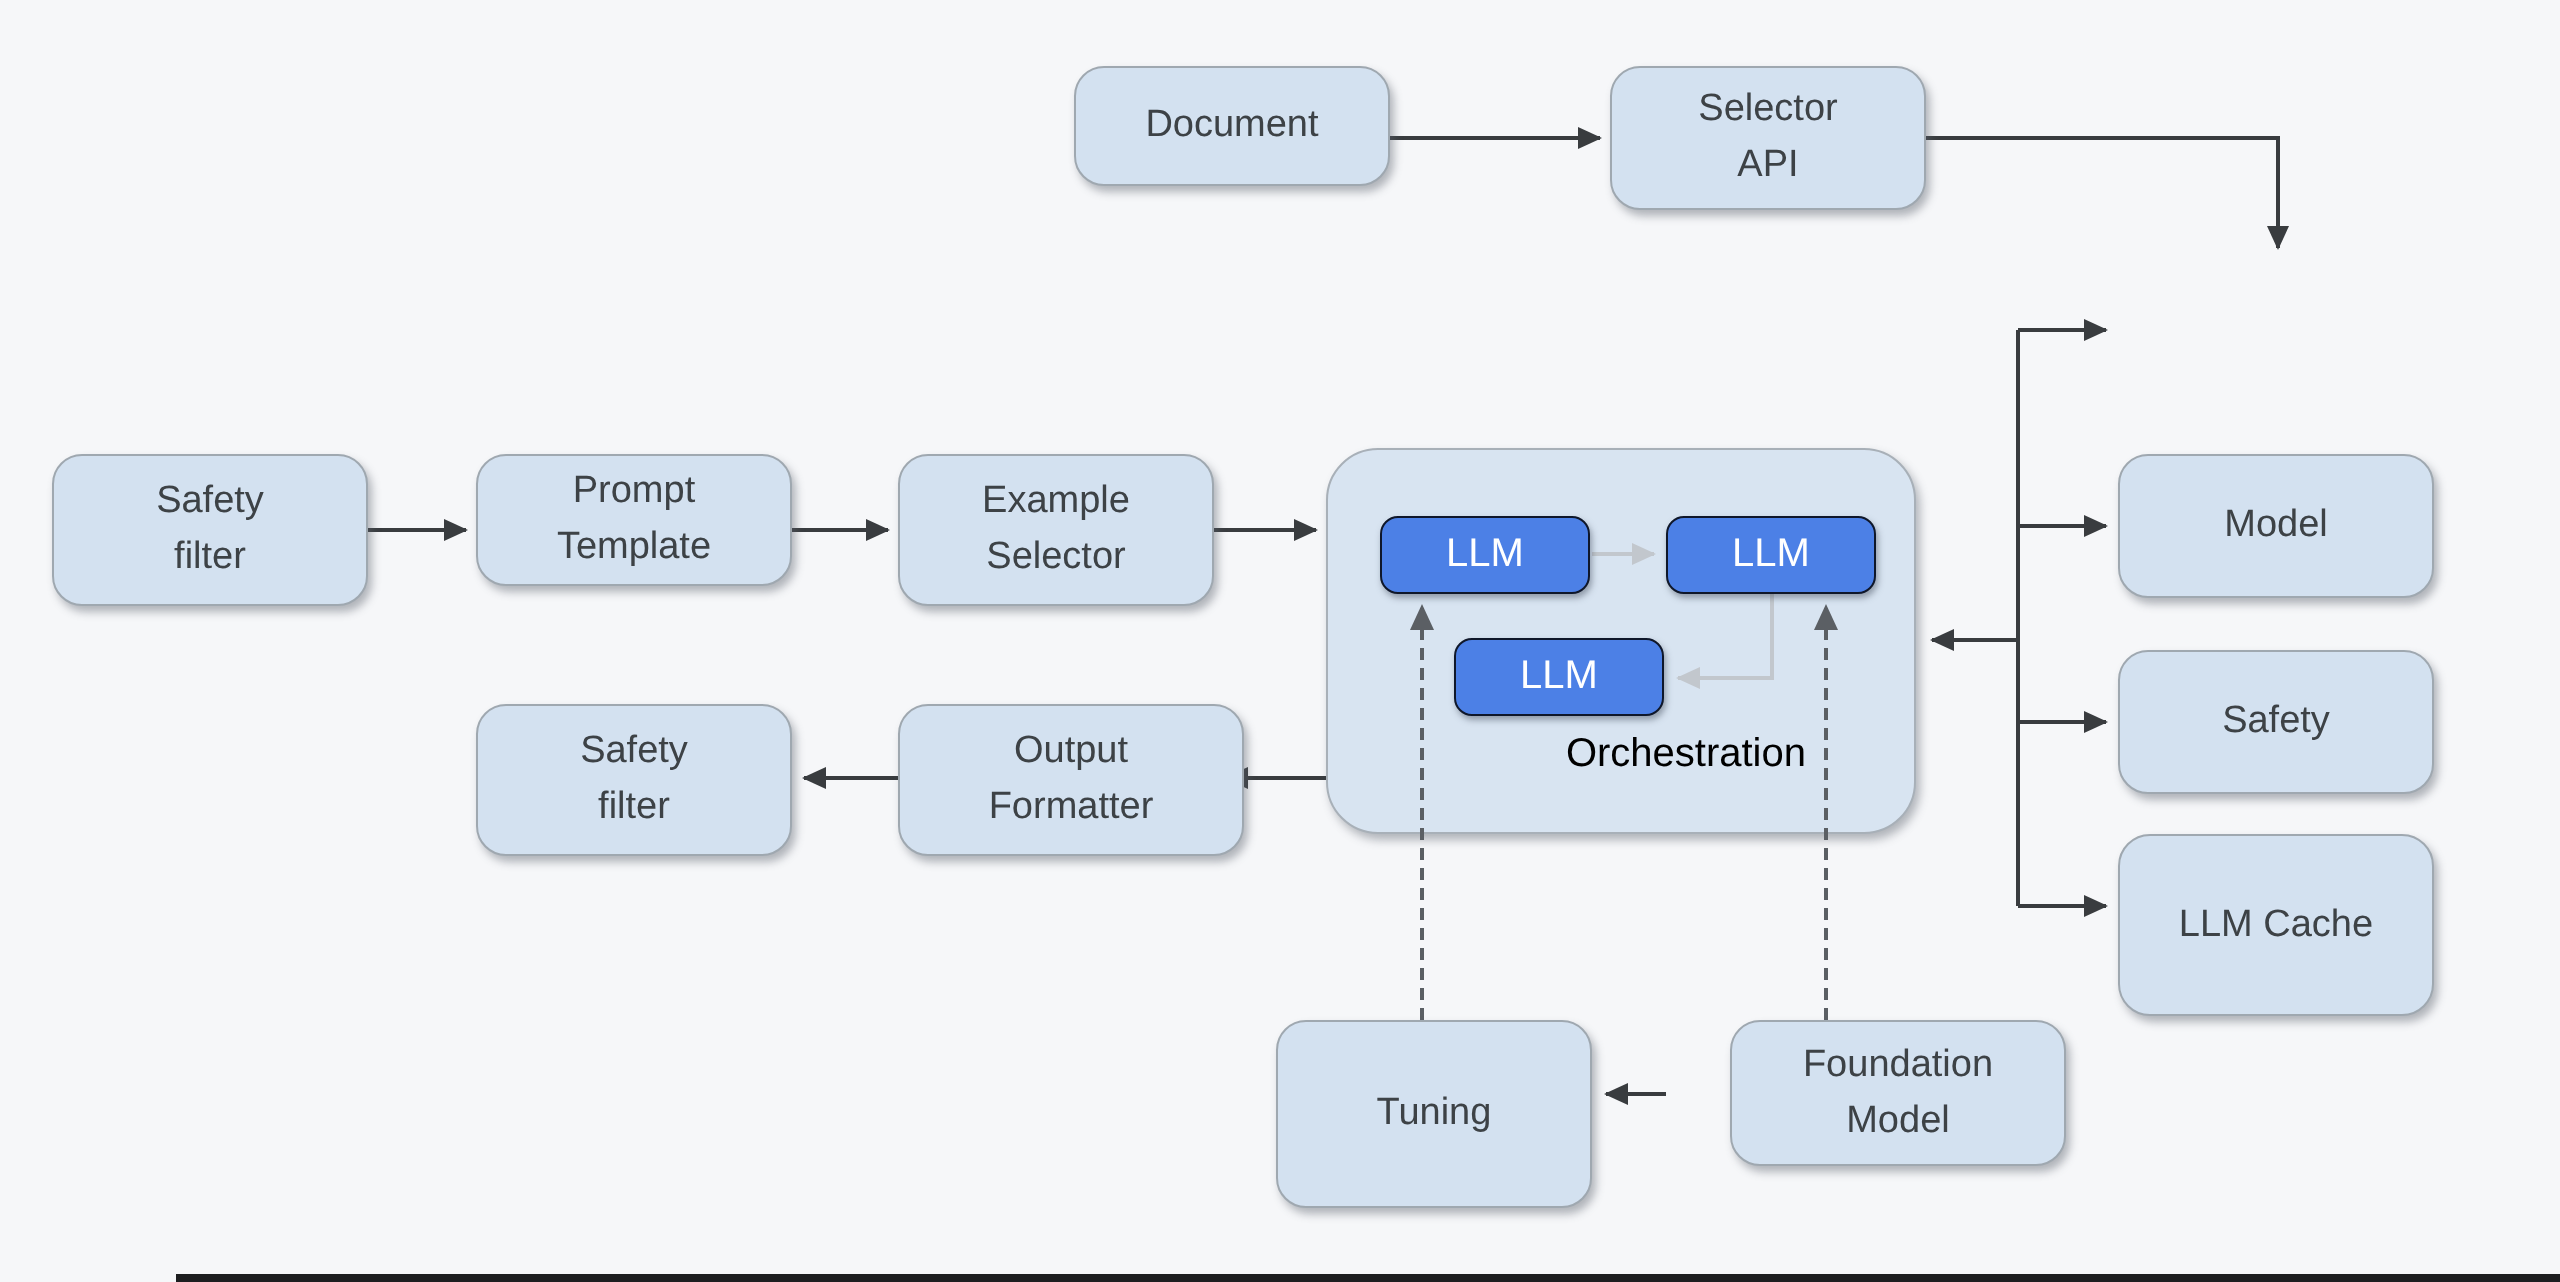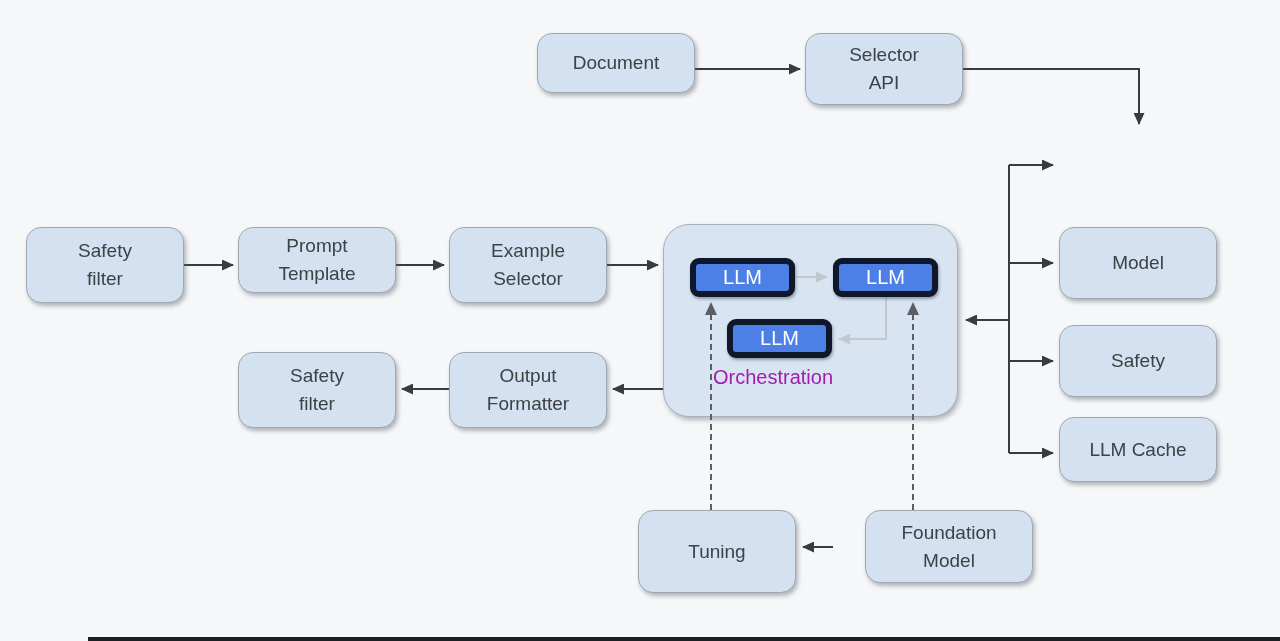--- a/index.html
+++ b/index.html
@@ -28,33 +28,33 @@
     position:absolute;
     background:#d8e4f1;
     border:1px solid #a8b0b8;
     border-radius:26px;
     box-shadow:2px 3px 5px rgba(90,98,108,0.45);
     box-sizing:border-box;
   }
   .llm{
     position:absolute;
     background:#4c80e6;
-    border:6px solid #0f172a;
+    border:1px solid #0f172a;
     border-radius:9px;
     box-shadow:1px 2px 3px rgba(70,80,95,0.5);
     display:flex;align-items:center;justify-content:center;
     color:#ffffff;
     font-size:20px;
     box-sizing:border-box;
   }
   .container-label{
     position:absolute;
-    color:#a21caf;
+    color:#000000;
     font-size:20px;
-    text-align:left;
+    text-align:right;
   }
   .edges{
     position:absolute;left:0;top:0;width:1280px;height:641px;
     pointer-events:none;
   }
   .edge-solid{stroke:#393c3f;stroke-width:2;fill:none;}
   .edge-gray{stroke:#c2c7cd;stroke-width:2;fill:none;}
   .edge-dash{stroke:#5b5f64;stroke-width:2;fill:none;stroke-dasharray:6 4;}
   .bottom-bar{
     position:absolute;
@@ -126,47 +126,47 @@
     <span>Selector
 API</span>
   </div>
 
   <div class="node" style="left:1059px;top:227px;width:158px;height:72px;">
     <span>Model</span>
   </div>
   <div class="node" style="left:1059px;top:325px;width:158px;height:72px;">
     <span>Safety</span>
   </div>
-  <div class="node" style="left:1059px;top:417px;width:158px;height:65px;">
+  <div class="node" style="left:1059px;top:417px;width:158px;height:91px;border-radius:16px;">
     <span>LLM Cache</span>
   </div>
 
   <div class="node" style="left:26px;top:227px;width:158px;height:76px;">
     <span>Safety
 filter</span>
   </div>
   <div class="node" style="left:238px;top:227px;width:158px;height:66px;">
     <span>Prompt
 Template</span>
   </div>
   <div class="node" style="left:449px;top:227px;width:158px;height:76px;text-align:center;">
     <span>Example
 Selector</span>
   </div>
 
   <div class="node" style="left:238px;top:352px;width:158px;height:76px;">
     <span>Safety
 filter</span>
   </div>
-  <div class="node" style="left:449px;top:352px;width:158px;height:76px;">
+  <div class="node" style="left:449px;top:352px;width:173px;height:76px;">
     <span>Output
 Formatter</span>
   </div>
 
-  <div class="node" style="left:638px;top:510px;width:158px;height:83px;">
+  <div class="node" style="left:638px;top:510px;width:158px;height:94px;">
     <span>Tuning</span>
   </div>
   <div class="node" style="left:833px;top:510px;width:168px;height:73px;margin-left:32px;">
     <span>Foundation
 Model</span>
   </div>
 
   <div class="bottom-bar"></div>
 </div>
 

